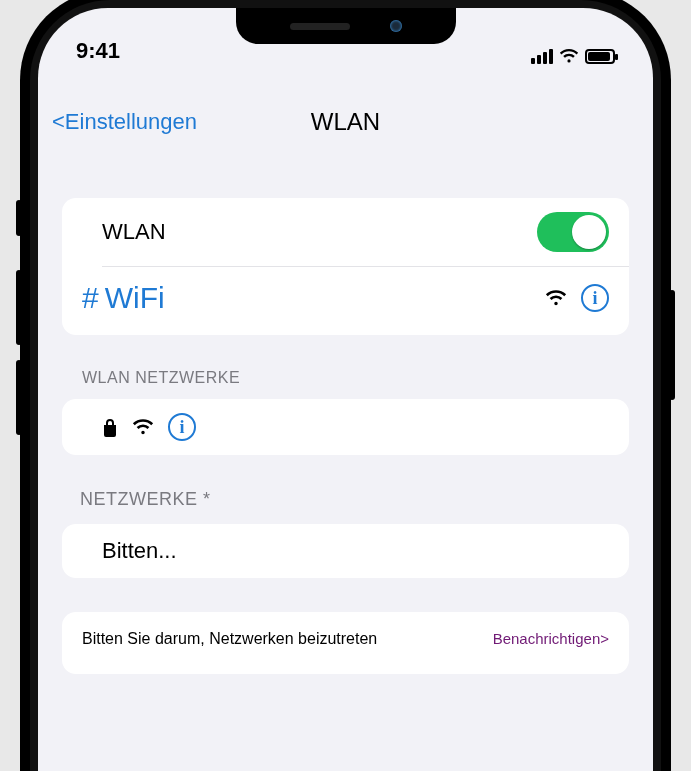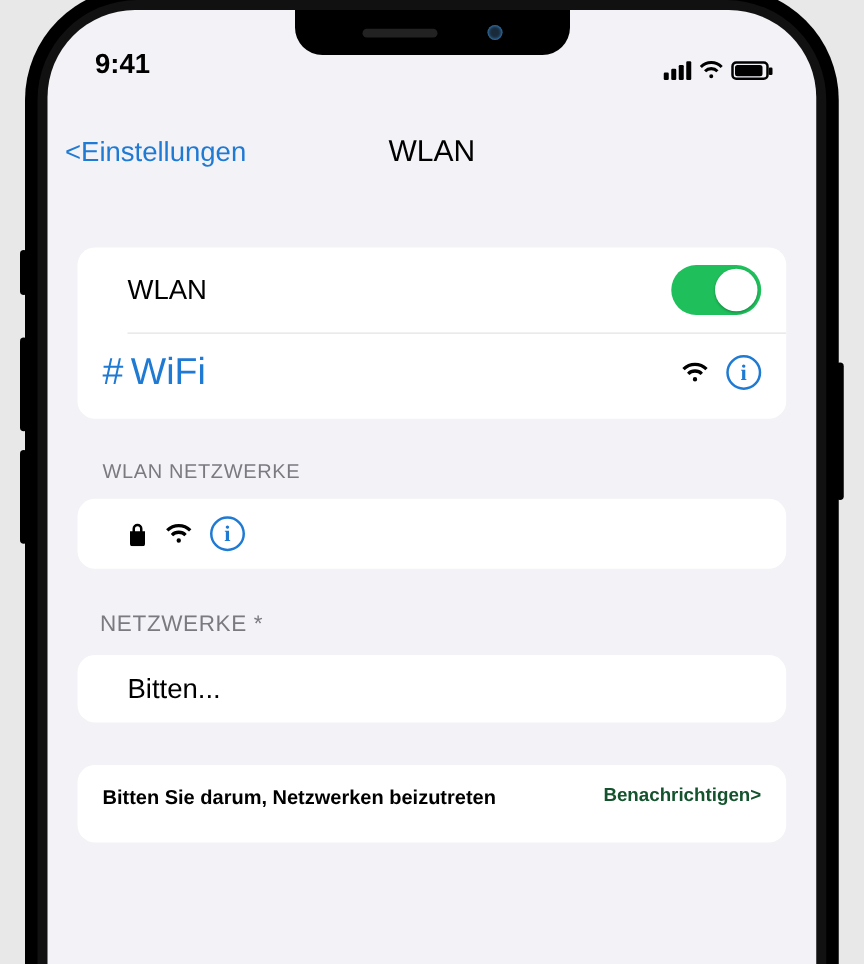--- a/index.html
+++ b/index.html
@@ -110,23 +110,23 @@
     position:absolute; right:3px; top:3px; width:34px; height:34px; background:#fff; border-radius:50%; box-shadow:0 1px 2px rgba(0,0,0,.3);
   }
 
   .info-ic {
     width:28px; height:28px; border:2px solid #1f7ad4; border-radius:50%;
     display:flex; align-items:center; justify-content:center;
     color:#1f7ad4; font-family: Georgia, serif; font-size:18px; font-weight:bold;
   }
   .lock-ic, .wifi-row-ic { color:#000; }
 
-  .ask-row { padding: 16px 20px 24px; display:flex; justify-content:space-between;font-weight:bold; }
+  .ask-row { padding: 16px 20px 24px; display:flex; align-items:center; justify-content:space-between; }
   .ask-left { font-size: 16px; color:#000; max-width: 320px; line-height:1.35; }
-  .ask-right { font-size: 15px; color:#14532d; }
+  .ask-right { font-size: 15px; color:#701a75; }
 
   svg { display:block; }
 </style>
 </head>
 <body>
 
 <div class="side-btn btn-left-1"></div>
 <div class="side-btn btn-left-2"></div>
 <div class="side-btn btn-left-3"></div>
 <div class="side-btn btn-right"></div>

